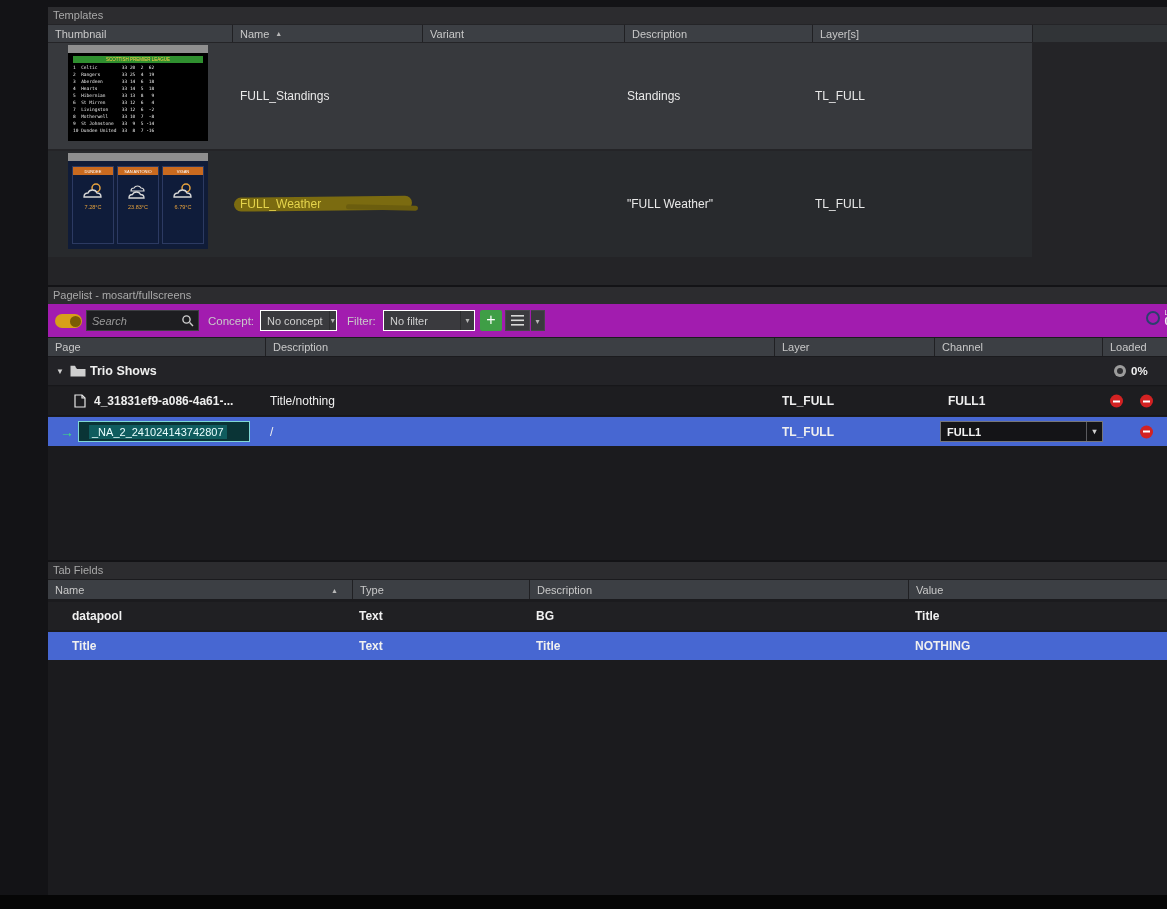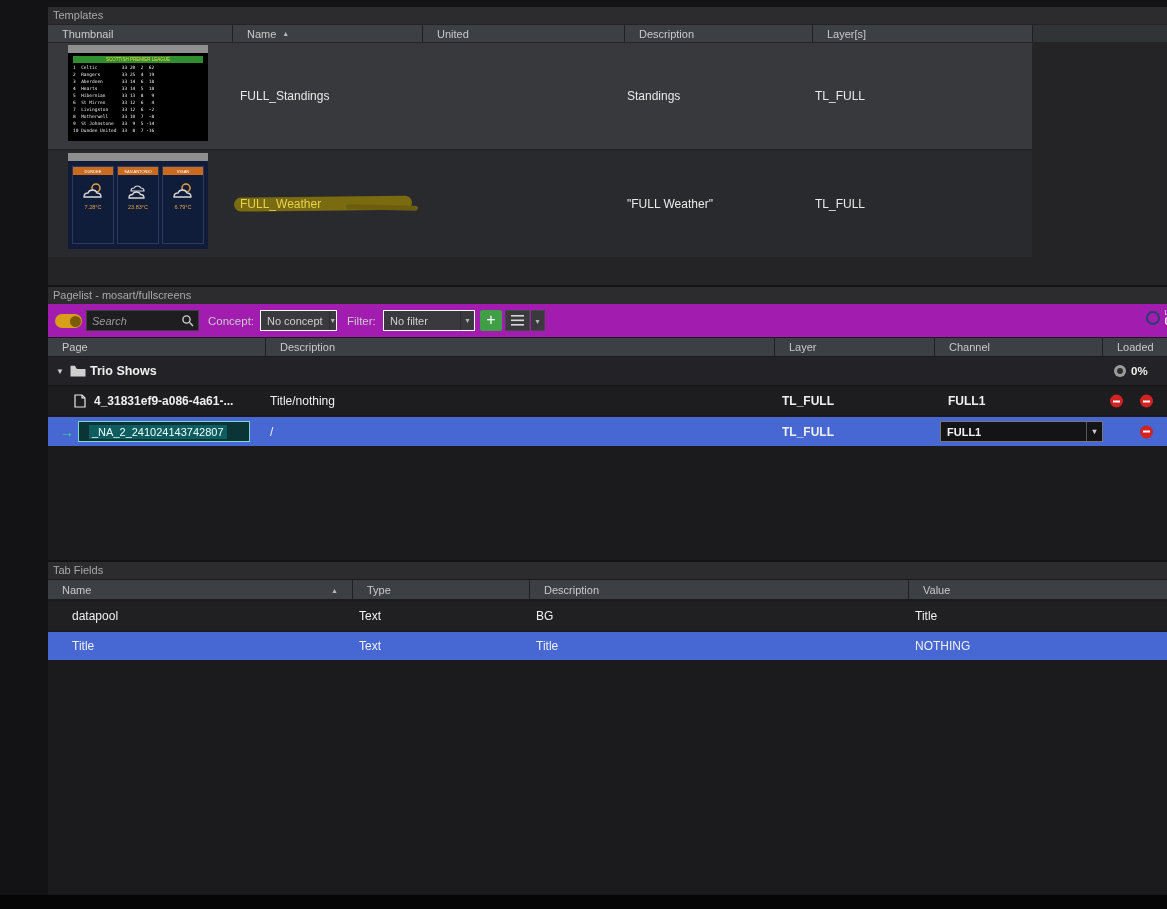--- a/index.html
+++ b/index.html
@@ -6,21 +6,21 @@
   html,body { background:#0e0e10; }
   body { font-family:"Liberation Sans",sans-serif; }
   .stage { position:relative; width:1167px; height:909px; background:#131316; overflow:hidden; }
 
   .panel { position:absolute; left:6px; width:1155px;margin-left:42px; }
   .titlebar { position:absolute; left:0; top:0; width:100%; height:17px; background:#2c2c2f;
               color:#a9a9a9; font-size:11px; line-height:17px; padding-left:5px; }
 
   
   .th { position:absolute; height:100%; background:#3c3f44; color:#c9c9c9; font-size:11px;
-        display:flex; align-items:center; padding-left:14px; }
+        display:flex; align-items:center; padding-left:7px; }
   .th .sort { font-size:7px; margin-left:6px; color:#b8b8b8; }
 
   
   .p-templates { top:7px; height:278px; background:#242427; }
   .tpl-head { position:absolute; top:18px; left:0; width:100%; height:17px; background:#202023; }
   .tpl-head .empty { background:#313437; }
   .trow { position:absolute; left:0; width:984px; height:106px; }
   .trow-1 { top:36px;  background:#37393d; }
   .trow-2 { top:144px; background:#282a2d; }
   .tcell { position:absolute; top:50%; transform:translateY(-50%); color:#e9e9e9; font-size:12px; white-space:nowrap; }
@@ -94,21 +94,21 @@
            border:1px solid #767679; display:flex; align-items:center; color:#f2f2f2; font-size:11px; font-weight:600; }
   .combo .txt { flex:1; padding:0 6px; }
   .combo .chev { width:16px; text-align:center; border-left:1px solid #5a5a5e; color:#cfcfcf; font-size:8px; line-height:19px; }
 
   
   .p-tabfields { top:562px; height:404px; background:#1b1b1e; }
   .tf-head { position:absolute; top:18px; left:0; width:100%; height:19px; background:#202023; }
   .tf-row { position:absolute; left:0; width:1155px; height:28px; }
   .tf-r1 { top:40px; background:#202023; }
   .tf-r2 { top:70px; background:#4767d2; }
-  .tf-row .c { position:absolute; top:50%; transform:translateY(-50%); color:#f0f0f0; font-size:12px; font-weight:400; white-space:nowrap; }
+  .tf-row .c { position:absolute; top:50%; transform:translateY(-50%); color:#f0f0f0; font-size:12px; font-weight:700; white-space:nowrap; }
   .tf-sort { position:absolute; right:14px; top:50%; transform:translateY(-50%); font-size:7px; color:#b8b8b8; }
 
   .bottombar { position:absolute; left:0; top:895px; width:1167px; height:14px; background:#060606; }
 </style>
 </head>
 <body>
 
 <div class="stage">
 
   <section class="panel p-templates">
@@ -117,21 +117,21 @@
     </div>
     <div class="tpl-head">
       <div class="th" style="left:0;width:184px">
         <span>Thumbnail</span>
       </div>
       <div class="th" style="left:185px;width:189px">
         <span>Name</span>
         <span class="sort">▲</span>
       </div>
       <div class="th" style="left:375px;width:201px">
-        <span>United</span>
+        <span>Variant</span>
       </div>
       <div class="th" style="left:577px;width:187px">
         <span>Description</span>
       </div>
       <div class="th" style="left:765px;width:219px">
         <span>Layer[s]</span>
       </div>
       <div class="th empty" style="left:985px;width:170px"></div>
     </div>
 

